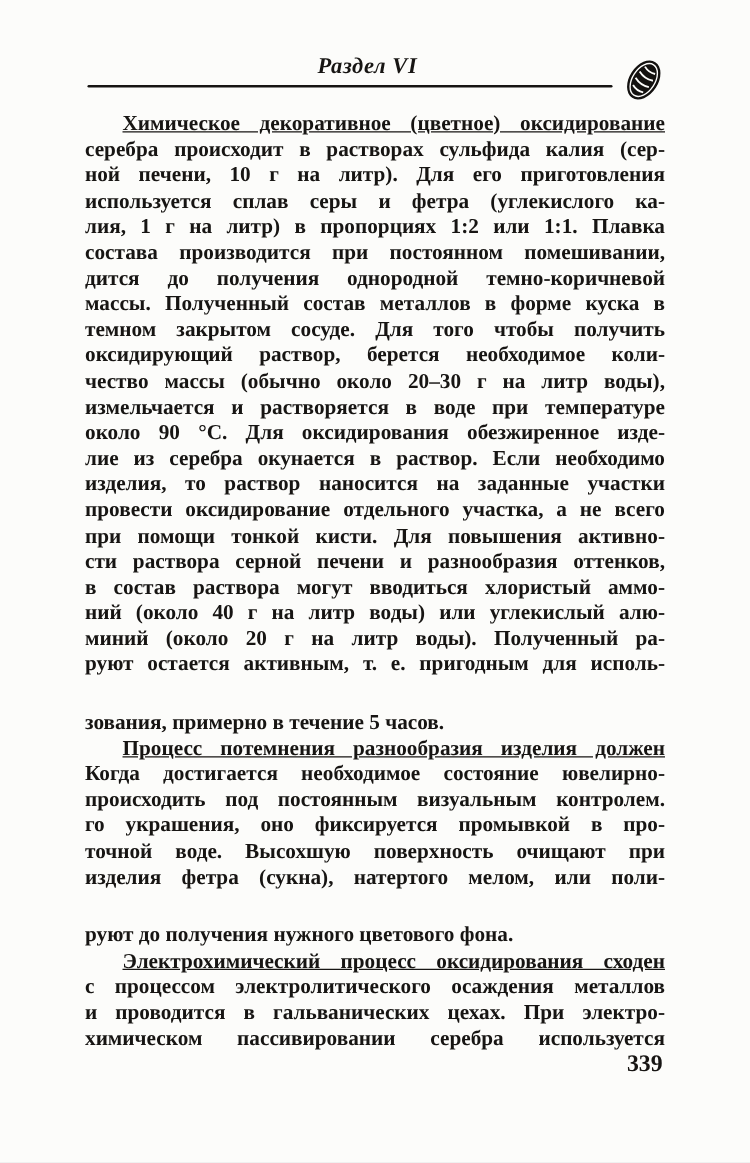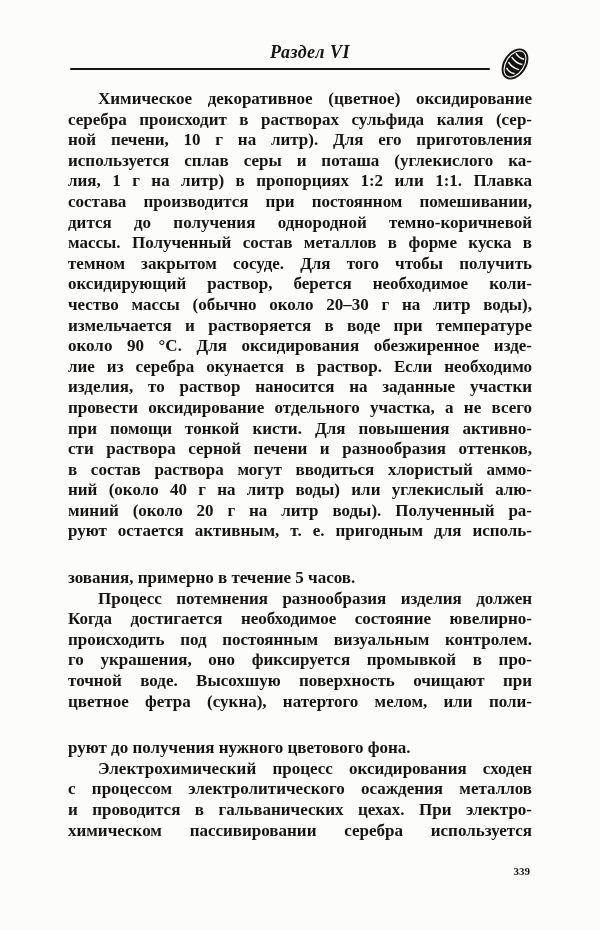--- a/index.html
+++ b/index.html
@@ -14,21 +14,21 @@
     margin: 0 auto;
     background: #fcfcfa;
     color: #171513;
     font-family: "Liberation Serif", "DejaVu Serif", serif;
     overflow: hidden;
   }
   
   .header-label {
     position: absolute;
     top: 42px;
-    left: 80px;
+    left: 64px;
     width: 460px;
     text-align: center;
     font-weight: bold;
     font-style: italic;
     font-size: 18px;
     letter-spacing: 0.5px;
   }
   .header-rule {
     position: absolute;
     top: 68px;
@@ -56,37 +56,36 @@
     line-height: 20.6px;
   }
   .para { margin: 0; }
   .line {
     text-align: justify;
     text-align-last: justify;
     -moz-text-align-last: justify;
     text-justify: inter-word;
     white-space: nowrap;
   }
-  .line.indent { text-indent: 30px; }
+  .line.indent { text-indent: 30px; text-decoration: underline; }
   .line.noJustify {
     text-align: left;
     text-align-last: left;
     margin-top: 26px;
     -moz-text-align-last: left;
   }
   
   .page-number {
     position: absolute;
     top: 841px;
     left: 68px;
     width: 462px;
     text-align: right;
     font-weight: bold;
-    font-size: 11px;
-    margin-top: 24px;
+    font-size: 19px;
   }
 </style>
 </head>
 <body>
 
 <div class="page">
 
   <div>
     <div class="header-label">Раздел VI</div>
     <div class="header-rule"></div>
@@ -102,21 +101,21 @@
         </g>
       </svg>
     </div>
   </div>
 
   <div class="body-text">
       <div class="para">
         <div class="line indent">Химическое декоративное (цветное) оксидирование</div>
         <div class="line">серебра происходит в растворах сульфида калия (сер-</div>
         <div class="line">ной печени, 10 г на литр). Для его приготовления</div>
-        <div class="line">используется сплав серы и поташа (углекислого ка-</div>
+        <div class="line">используется сплав серы и фетра (углекислого ка-</div>
         <div class="line">лия, 1 г на литр) в пропорциях 1:2 или 1:1. Плавка</div>
         <div class="line">состава производится при постоянном помешивании,</div>
         <div class="line">дится до получения однородной темно-коричневой</div>
         <div class="line">массы. Полученный состав металлов в форме куска в</div>
         <div class="line">темном закрытом сосуде. Для того чтобы получить</div>
         <div class="line">оксидирующий раствор, берется необходимое коли-</div>
         <div class="line">чество массы (обычно около 20–30 г на литр воды),</div>
         <div class="line">измельчается и растворяется в воде при температуре</div>
         <div class="line">около 90 °С. Для оксидирования обезжиренное изде-</div>
         <div class="line">лие из серебра окунается в раствор. Если необходимо</div>
@@ -129,21 +128,21 @@
         <div class="line">миний (около 20 г на литр воды). Полученный ра-</div>
         <div class="line">руют остается активным, т. е. пригодным для исполь-</div>
         <div class="line noJustify">зования, примерно в течение 5 часов.</div>
       </div>
       <div class="para">
         <div class="line indent">Процесс потемнения разнообразия изделия должен</div>
         <div class="line">Когда достигается необходимое состояние ювелирно-</div>
         <div class="line">происходить под постоянным визуальным контролем.</div>
         <div class="line">го украшения, оно фиксируется промывкой в про-</div>
         <div class="line">точной воде. Высохшую поверхность очищают при</div>
-        <div class="line">цветное фетра (сукна), натертого мелом, или поли-</div>
+        <div class="line">изделия фетра (сукна), натертого мелом, или поли-</div>
         <div class="line noJustify">руют до получения нужного цветового фона.</div>
       </div>
       <div class="para">
         <div class="line indent">Электрохимический процесс оксидирования сходен</div>
         <div class="line">с процессом электролитического осаждения металлов</div>
         <div class="line">и проводится в гальванических цехах. При электро-</div>
         <div class="line">химическом пассивировании серебра используется</div>
       </div>
     </div>
 

